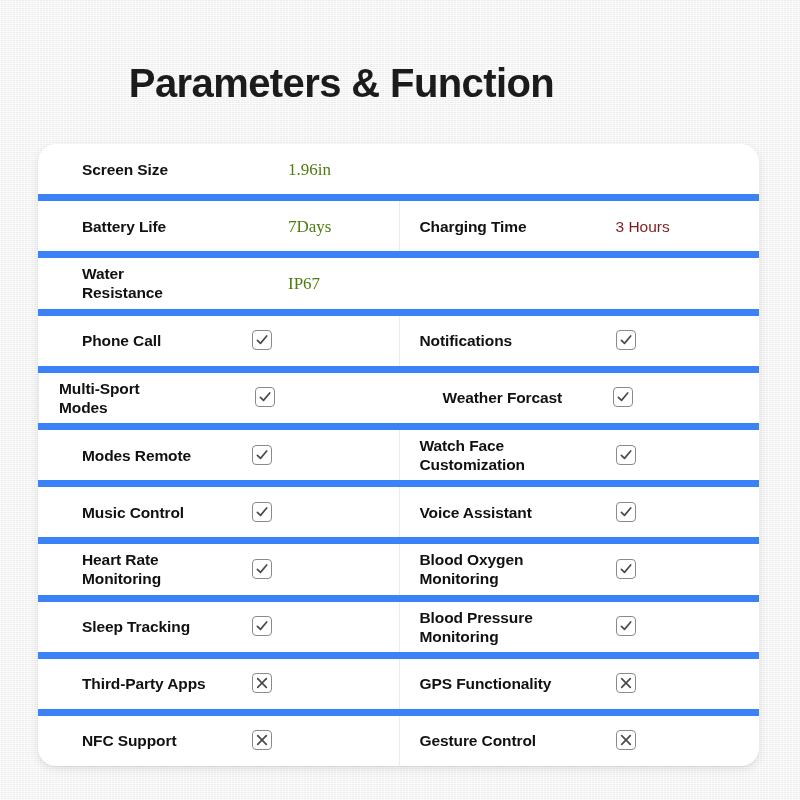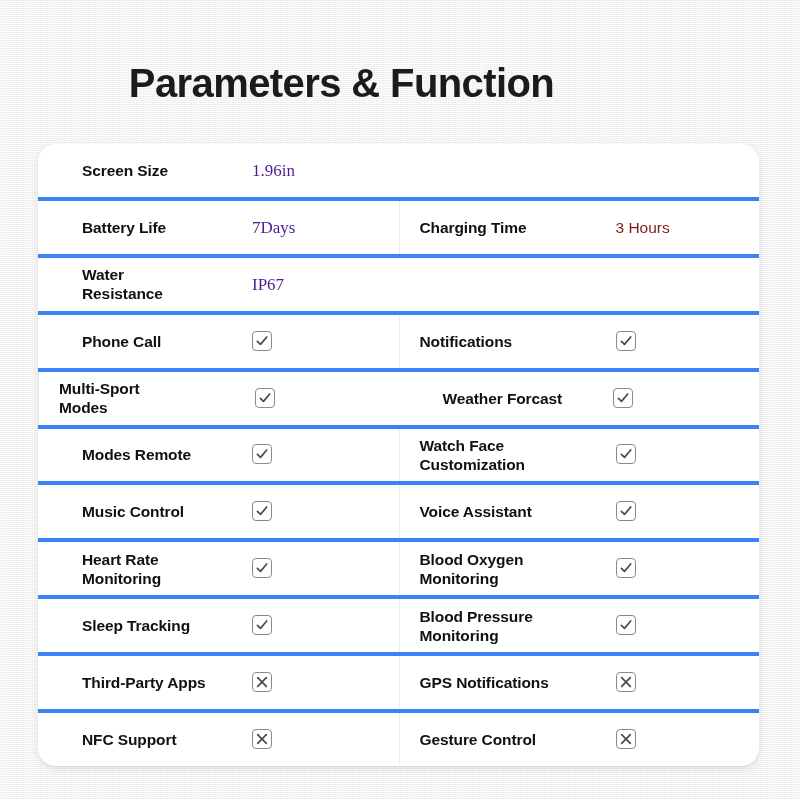--- a/index.html
+++ b/index.html
@@ -50,21 +50,21 @@
     border-radius: 18px;
     box-shadow: 0 3px 10px rgba(0,0,0,0.09), 0 1px 2px rgba(0,0,0,0.05);
     overflow: hidden;
     display: flex;
     flex-direction: column;
   }
 
   .spec-row {
     display: flex;
     flex: 1 1 0;
-    border-bottom: 4px solid #3b82f6;
+    border-bottom: 7px solid #3b82f6;
     min-height: 0;
   }
   .spec-row:last-child { border-bottom: none; }
 
   .spec-cell {
     width: 50%;
     display: flex;
     align-items: center;
     padding: 0 0 0 44px;
     min-width: 0;
@@ -95,21 +95,22 @@
   }
 
   .value-text {
     font-size: 15.5px;
     color: #7f1d1d;
     line-height: 19px;
   }
   .value-text.serif {
     font-family: "Liberation Serif", serif;
     font-size: 17px;
-    color: #4c1d95;
+    color: #4d7c0f;
+    margin-left: 36px;
   }
 
   
   .mark-box {
     width: 20px;
     height: 20px;
     border: 1.4px solid #8a8a8a;
     border-radius: 4px;
     display: inline-flex;
     align-items: center;
@@ -268,21 +269,21 @@
         <div class="spec-cell">
           <div class="cell-label">Third-Party Apps</div>
           <div class="cell-value"><span class="mark-box">
               <svg width="14" height="14" viewBox="0 0 14 14" fill="none">
                 <path d="M2.7 2.7 L11.3 11.3" stroke-width="1.7" stroke-linecap="round"></path>
                 <path d="M11.3 2.7 L2.7 11.3" stroke-width="1.7" stroke-linecap="round"></path>
               </svg>
             </span></div>
         </div>
         <div class="spec-cell right-cell">
-          <div class="cell-label">GPS Notifications</div>
+          <div class="cell-label">GPS Functionality</div>
           <div class="cell-value"><span class="mark-box">
               <svg width="14" height="14" viewBox="0 0 14 14" fill="none">
                 <path d="M2.7 2.7 L11.3 11.3" stroke-width="1.7" stroke-linecap="round"></path>
                 <path d="M11.3 2.7 L2.7 11.3" stroke-width="1.7" stroke-linecap="round"></path>
               </svg>
             </span></div>
         </div>
       </div>
       <div class="spec-row">
         <div class="spec-cell">

